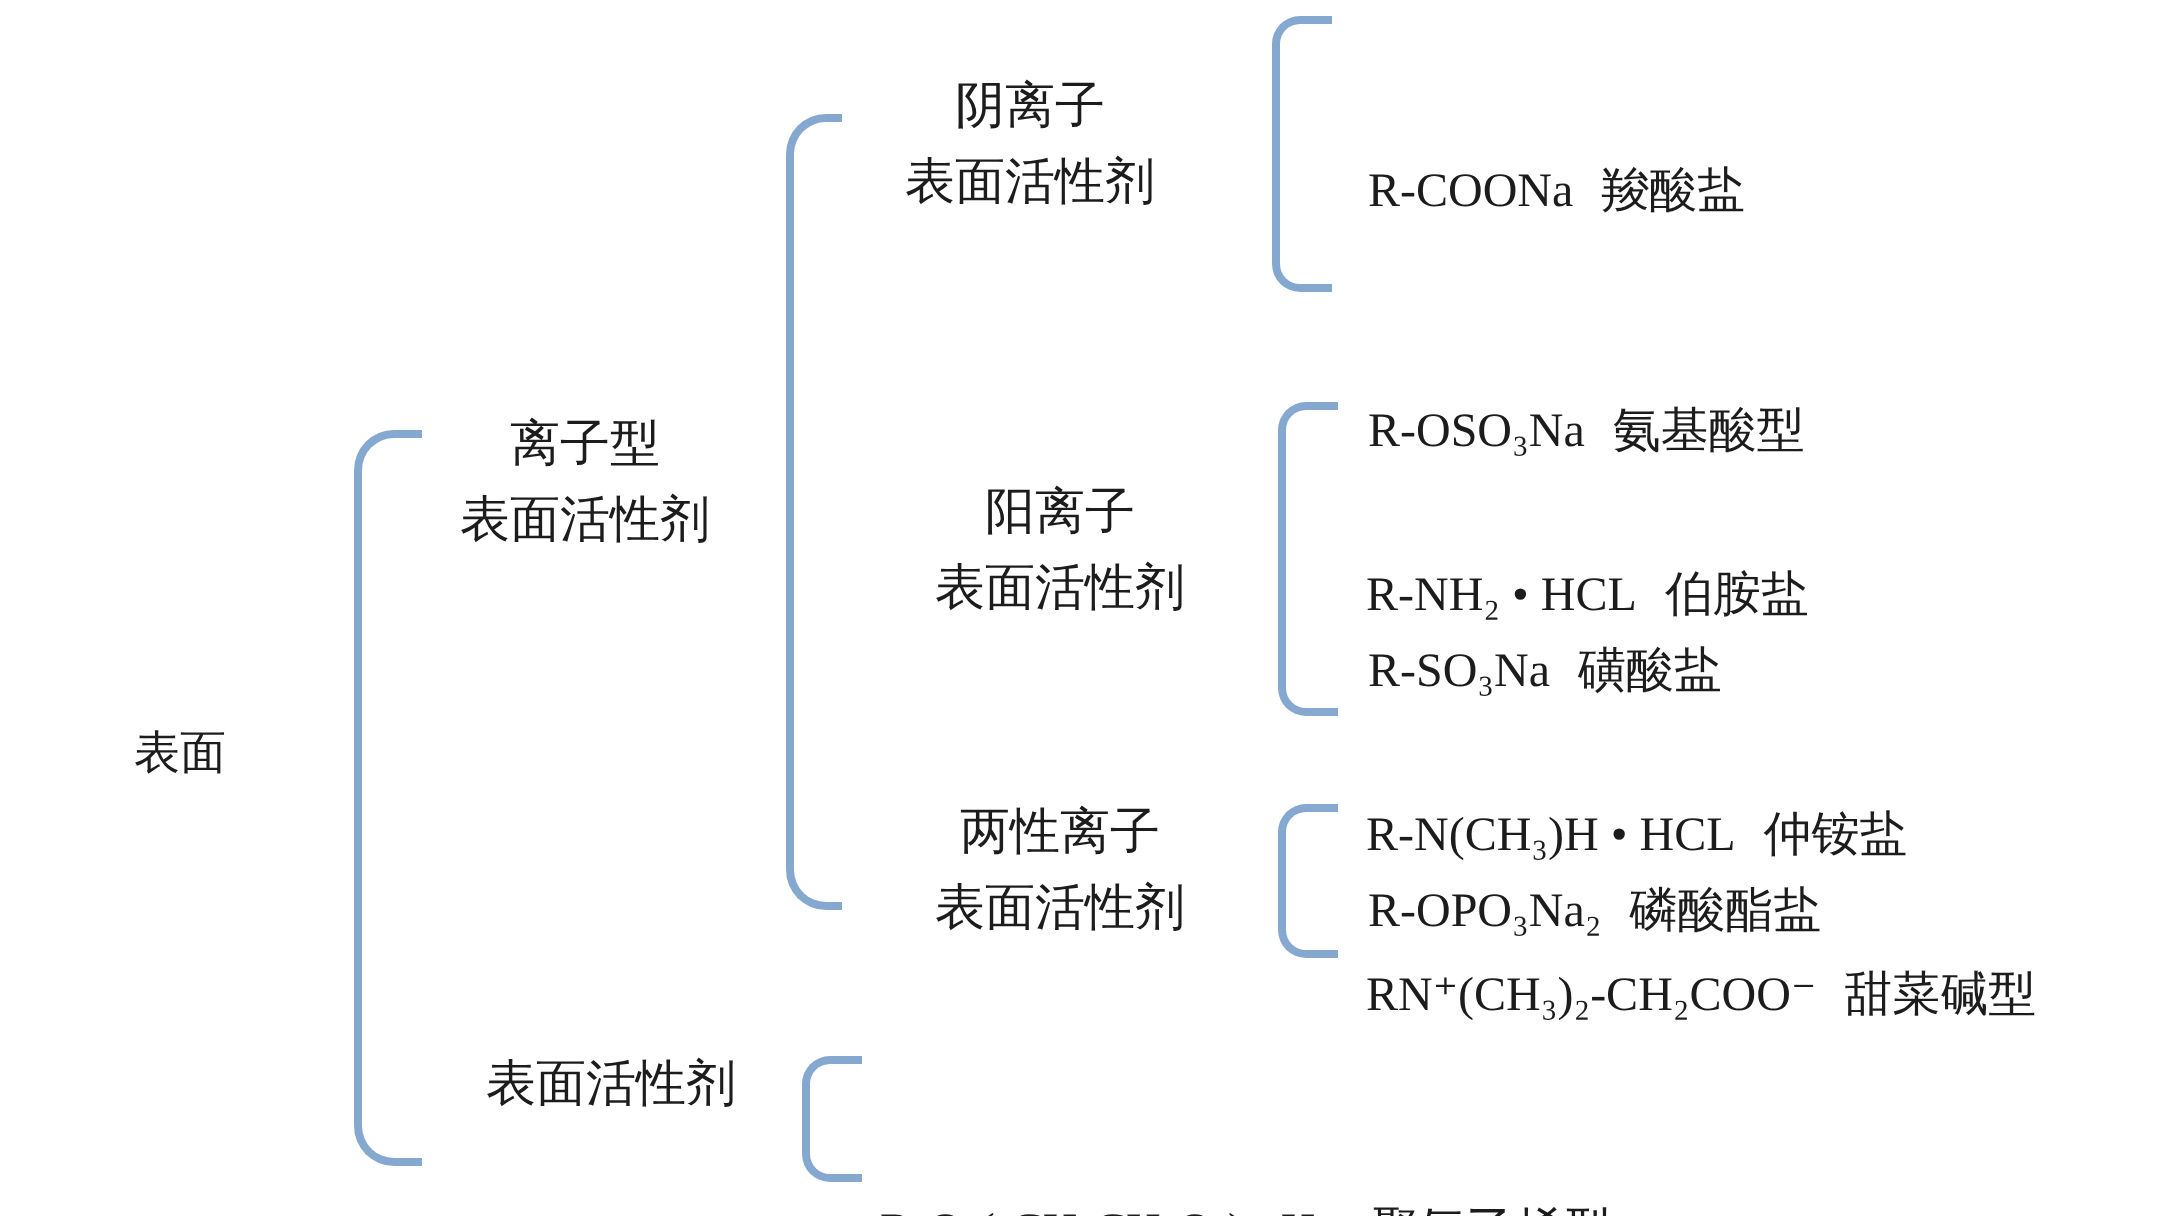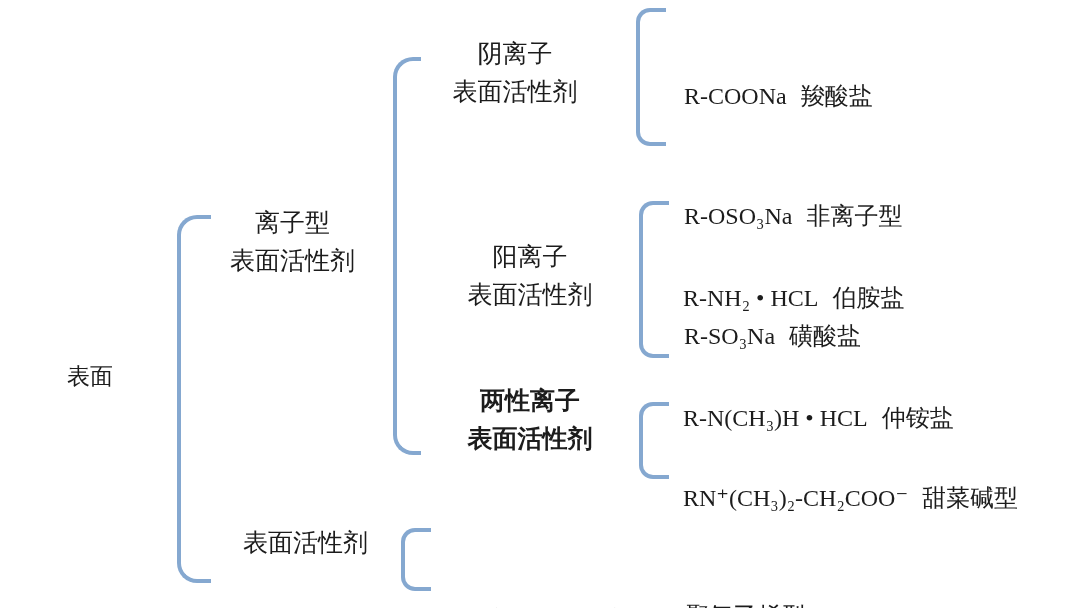--- a/index.html
+++ b/index.html
@@ -44,21 +44,21 @@
   .cname.wide-gap { margin-left: 28px; }
 
   
   #root-label        { left: 20px;  top: 356px; width: 140px; }
   #brace-level1      { left: 177px; top: 215px; width: 34px;  height: 368px; }
   #ionic-label       { left: 205px; top: 204px; width: 175px; }
   #nonionic-label    { left: 218px; top: 524px; width: 175px; }
   #brace-level2      { left: 393px; top: 57px;  width: 28px;  height: 398px; }
   #anionic-label     { left: 430px; top: 35px;  width: 170px; }
   #cationic-label    { left: 445px; top: 238px; width: 170px; }
-  #amphoteric-label  { left: 445px; top: 382px; width: 170px; font-weight: bold; }
+  #amphoteric-label  { left: 445px; top: 398px; width: 170px; }
   #brace-anionic     { left: 636px; top: 8px;   width: 30px;  height: 138px; }
   #anionic-list      { left: 684px; top: -4px; }
   #brace-cationic    { left: 639px; top: 201px; width: 30px;  height: 157px; }
   #cationic-list     { left: 683px; top: 198px; }
   #brace-amphoteric  { left: 639px; top: 402px; width: 30px;  height: 77px; }
   #amphoteric-list   { left: 683px; top: 398px; }
   #brace-nonionic    { left: 401px; top: 528px; width: 30px;  height: 63px; }
   #nonionic-list     { left: 440px; top: 521px; }
 </style>
 </head>
@@ -94,22 +94,23 @@
   </div>
 
   <div class="abs label" id="amphoteric-label">
     <div>两性离子</div>
     <div>表面活性剂</div>
   </div>
 
   <div class="abs brace small" id="brace-anionic"></div>
   <div class="abs flist" id="anionic-list">
     <div><span>R-COONa</span><span class="cname">羧酸盐</span></div>
-    <div><span>R-OSO₃Na</span><span class="cname">非离子型</span></div>
+    <div><span>R-OSO₃Na</span><span class="cname">氨基酸型</span></div>
     <div><span>R-SO₃Na</span><span class="cname">磺酸盐</span></div>
+    <div><span>R-OPO₃Na₂</span><span class="cname">磷酸酯盐</span></div>
   </div>
 
   <div class="abs brace small" id="brace-cationic"></div>
   <div class="abs flist" id="cationic-list">
     <div><span>R-NH₂ • HCL</span><span class="cname">伯胺盐</span></div>
     <div><span>R-N(CH₃)H • HCL</span><span class="cname">仲铵盐</span></div>
     
   </div>
 
   <div class="abs brace small" id="brace-amphoteric"></div>

